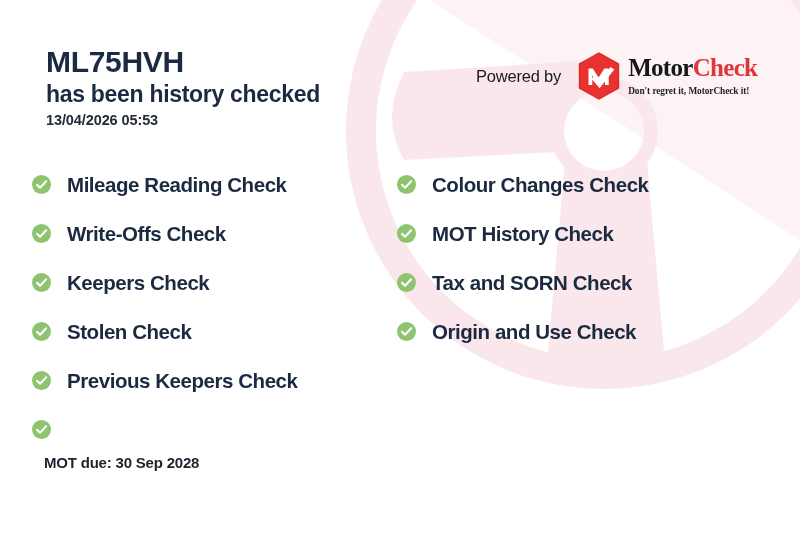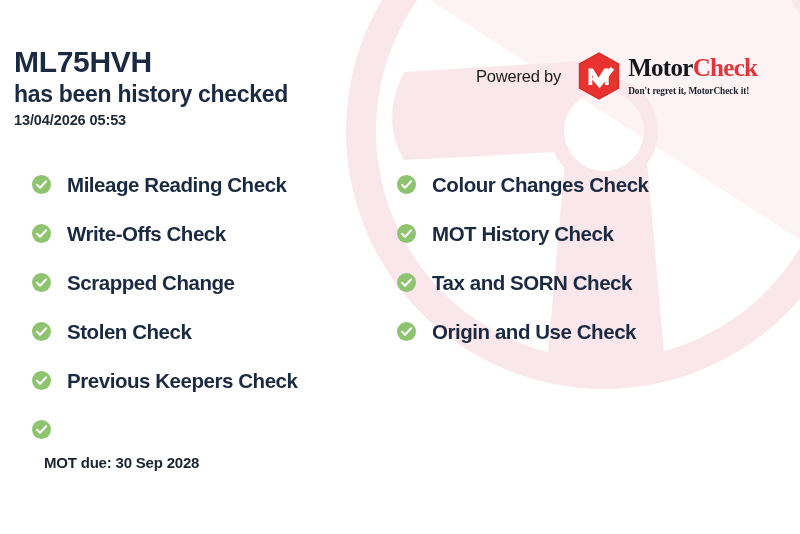--- a/index.html
+++ b/index.html
@@ -22,21 +22,21 @@
   #watermark {
     position: absolute;
     left: 0; top: 0;
     width: 800px; height: 534px;
     pointer-events: none;
   }
 
   
   #header {
     position: absolute;
-    left: 14px;
+    left: 46px;
     top: 46px;
     z-index: 5;
   }
   #reg-plate {
     font-size: 30px;
     font-weight: bold;
     color: #1b2a41;
     letter-spacing: -0.3px;
     line-height: 1.08;
     white-space: nowrap;
@@ -224,21 +224,21 @@
         <path d="M5.3 10.2 L8.5 13.4 L14.9 6.6" fill="none" stroke="#ffffff" stroke-width="2.1" stroke-linecap="round" stroke-linejoin="round"></path>
       </svg>
       <span class="check-label">Write-Offs Check</span>
     </div>
 
     <div class="check-item">
       <svg class="check-icon" viewBox="0 0 20 20">
         <circle cx="10" cy="10" r="10" fill="#8ec36f"></circle>
         <path d="M5.3 10.2 L8.5 13.4 L14.9 6.6" fill="none" stroke="#ffffff" stroke-width="2.1" stroke-linecap="round" stroke-linejoin="round"></path>
       </svg>
-      <span class="check-label">Scrapped Change</span>
+      <span class="check-label">Keepers Check</span>
     </div>
 
     <div class="check-item">
       <svg class="check-icon" viewBox="0 0 20 20">
         <circle cx="10" cy="10" r="10" fill="#8ec36f"></circle>
         <path d="M5.3 10.2 L8.5 13.4 L14.9 6.6" fill="none" stroke="#ffffff" stroke-width="2.1" stroke-linecap="round" stroke-linejoin="round"></path>
       </svg>
       <span class="check-label">Stolen Check</span>
     </div>
 

